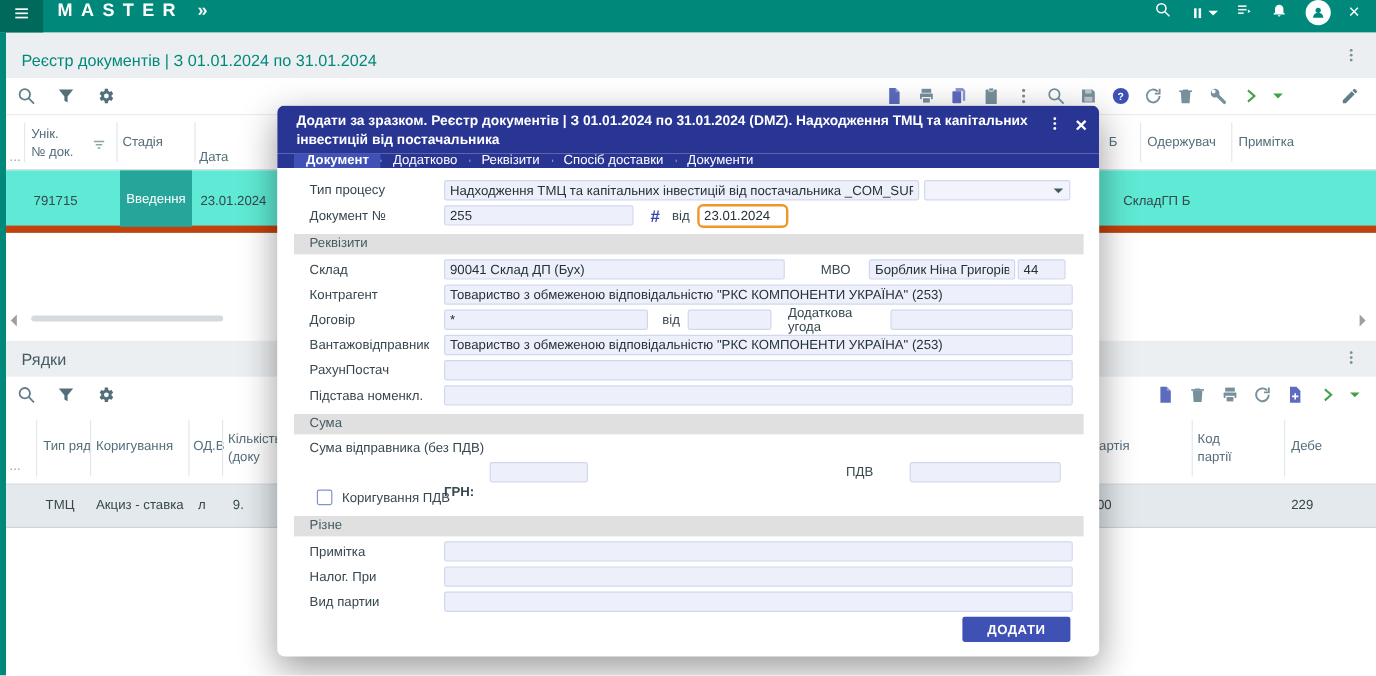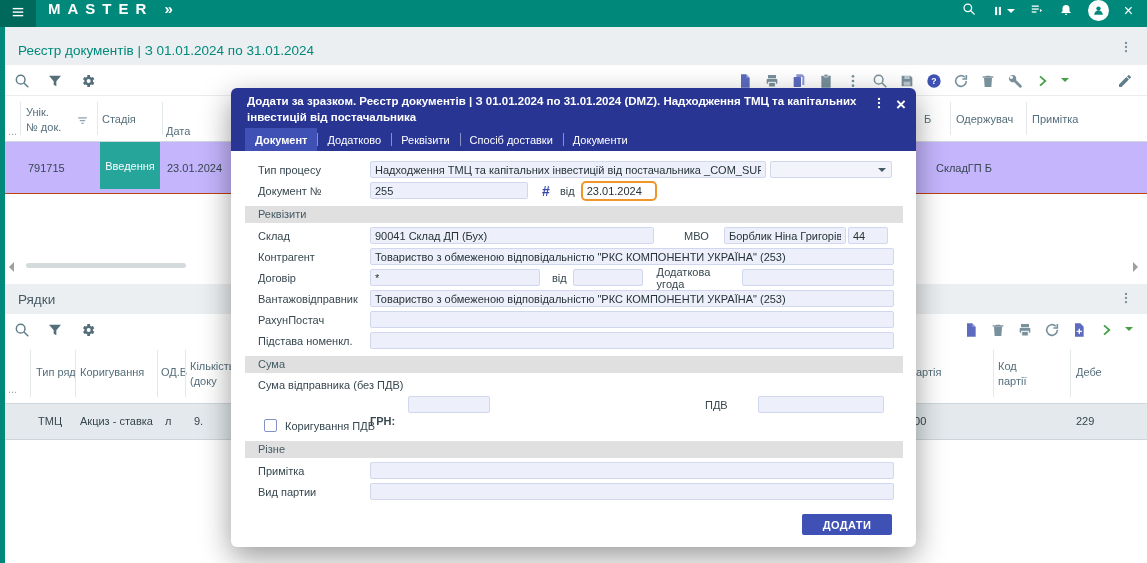--- a/index.html
+++ b/index.html
@@ -31,21 +31,21 @@
   .tb-right { margin-left:auto; display:flex; align-items:center; gap:11px; color:#78909c; }
   .tb-ic { cursor:pointer; }
   .blue { color:#5c6bc0; } .green { color:#43a047; } .indigo { color:#3f51b5; }
   .tb-gap { width:26px; }
 
   
   .rhead { position:absolute; top:95px; left:0; width:100%; height:47px; background:#fff; border-top:1px solid #ececec; border-bottom:1px solid #cfd8dc; font-size:11px; color:#546e7a; }
   .cell { position:absolute; white-space:nowrap; }
   .pre { white-space:pre-line; line-height:1.35; }
   .vline { position:absolute; top:6px; bottom:6px; width:1px; background:#e3e8eb; }
-  .rrow { position:absolute; top:142px; left:0; width:100%; height:52px; background:#c4b5fd; border-bottom:1px solid #c2410c; font-size:11px; color:#37474f; }
+  .rrow { position:absolute; top:142px; left:0; width:100%; height:52px; background:#5eead4; border-bottom:6px solid #c2410c; font-size:11px; color:#37474f; }
   .stage-badge { position:absolute; left:100px; top:0; width:60px; height:47px; background:#26a69a; color:#fff; display:flex; align-items:center; justify-content:center; font-size:11px; }
 
   
   .hscroll { position:absolute; top:259px; left:0; width:100%; height:14px; }
   .tri-l { position:absolute; left:9px; top:3px; width:0; height:0; border:5px solid transparent; border-right-color:#9e9e9e; border-left:none; cursor:pointer; }
   .tri-r { position:absolute; right:9px; top:3px; width:0; height:0; border:5px solid transparent; border-left-color:#9e9e9e; border-right:none; cursor:pointer; }
   .hthumb { position:absolute; left:26px; top:4px; width:160px; height:5px; background:#d5dadd; border-radius:3px; }
 
   
   .rows-bar { position:absolute; top:284px; left:0; width:100%; height:30px; background:#eceff1; display:flex; align-items:center; padding:0 14px 0 18px; color:#455a64; font-size:13.5px; }
@@ -469,20 +469,24 @@
       <span>Коригування ПДВ</span>
     </div>
 
     <div class="section-bar">Різне</div>
 
     <div class="frow">
       <span class="flabel">Примітка</span>
       <input class="inp" style="flex: 1 1 0%;">
     </div>
 
+    <div class="frow">
+      <span class="flabel">Налог. При</span>
+      <input class="inp" style="flex: 1 1 0%;">
+    </div>
 
     <div class="frow">
       <span class="flabel">Вид партии</span>
       <input class="inp" style="flex: 1 1 0%;">
     </div>
 
     <div class="modal-footer">
       <button class="submit-btn">ДОДАТИ</button>
     </div>
 

